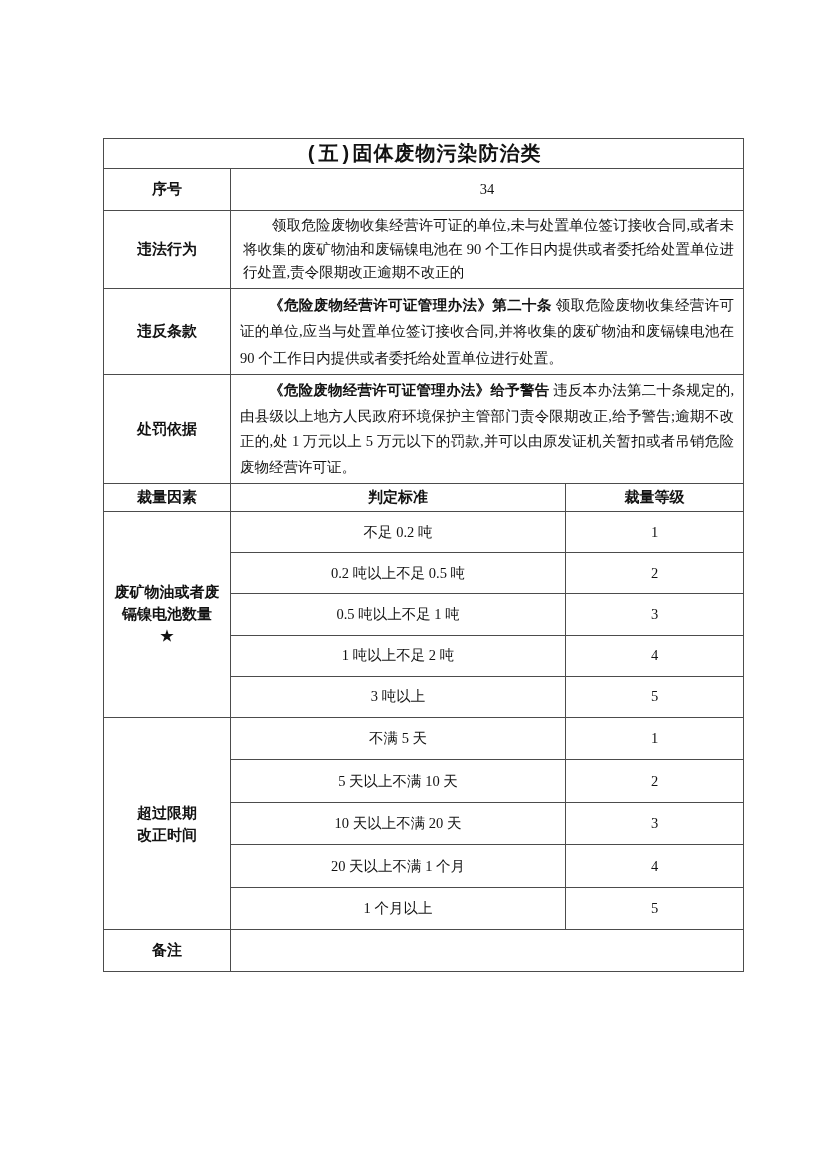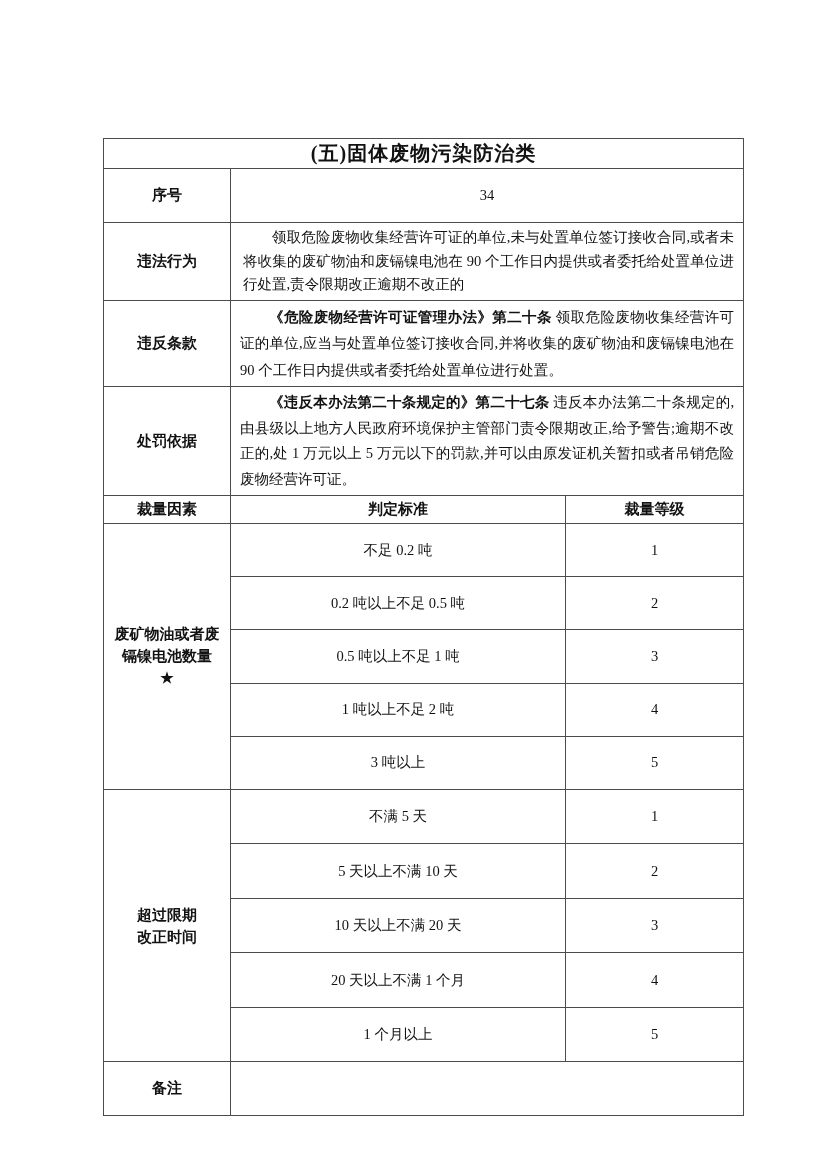--- a/index.html
+++ b/index.html
@@ -19,33 +19,34 @@
   table.doc-table {
     position: absolute;
     left: 103px;
     top: 138px;
     width: 640px;
     border-collapse: collapse;
     table-layout: fixed;
   }
   td {
     border: 1.5px solid #4c4c4c;
-    padding: 14px 8px;
+    padding: 8px 8px;
     font-size: 14.5px;
     vertical-align: middle;
     word-break: break-all;
     overflow: hidden;
   }
   tr.r-title td {
     height: 27px;
     font-size: 20px;
     font-weight: bold;
     text-align: center;
     letter-spacing: 1px;
     padding: 1px 2px;
+    font-family: Liberation Mono, monospace;
   }
   td.label {
     font-weight: bold;
     text-align: center;
     font-size: 15px;
     padding: 2px 6px;
   }
   td.center { text-align: center; }
   td.para {
     text-align: justify;
@@ -113,21 +114,21 @@
       <td class="label">违反条款</td>
       <td colspan="2" class="para">
         <span class="cite">《危险废物经营许可证管理办法》第二十条</span>
         <span>领取危险废物收集经营许可证的单位,应当与处置单位签订接收合同,并将收集的废矿物油和废镉镍电池在 90 个工作日内提供或者委托给处置单位进行处置。</span>
       </td>
     </tr>
 
     <tr class="r-basis">
       <td class="label">处罚依据</td>
       <td colspan="2" class="para">
-        <span class="cite">《违反本办法第二十条规定的》第二十七条</span>
+        <span class="cite">《危险废物经营许可证管理办法》给予警告</span>
         <span>违反本办法第二十条规定的,由县级以上地方人民政府环境保护主管部门责令限期改正,给予警告;逾期不改正的,处 1 万元以上 5 万元以下的罚款,并可以由原发证机关暂扣或者吊销危险废物经营许可证。</span>
       </td>
     </tr>
 
     <tr class="r-head">
       <td class="label">裁量因素</td>
       <td class="label">判定标准</td>
       <td class="label">裁量等级</td>
     </tr>
 

